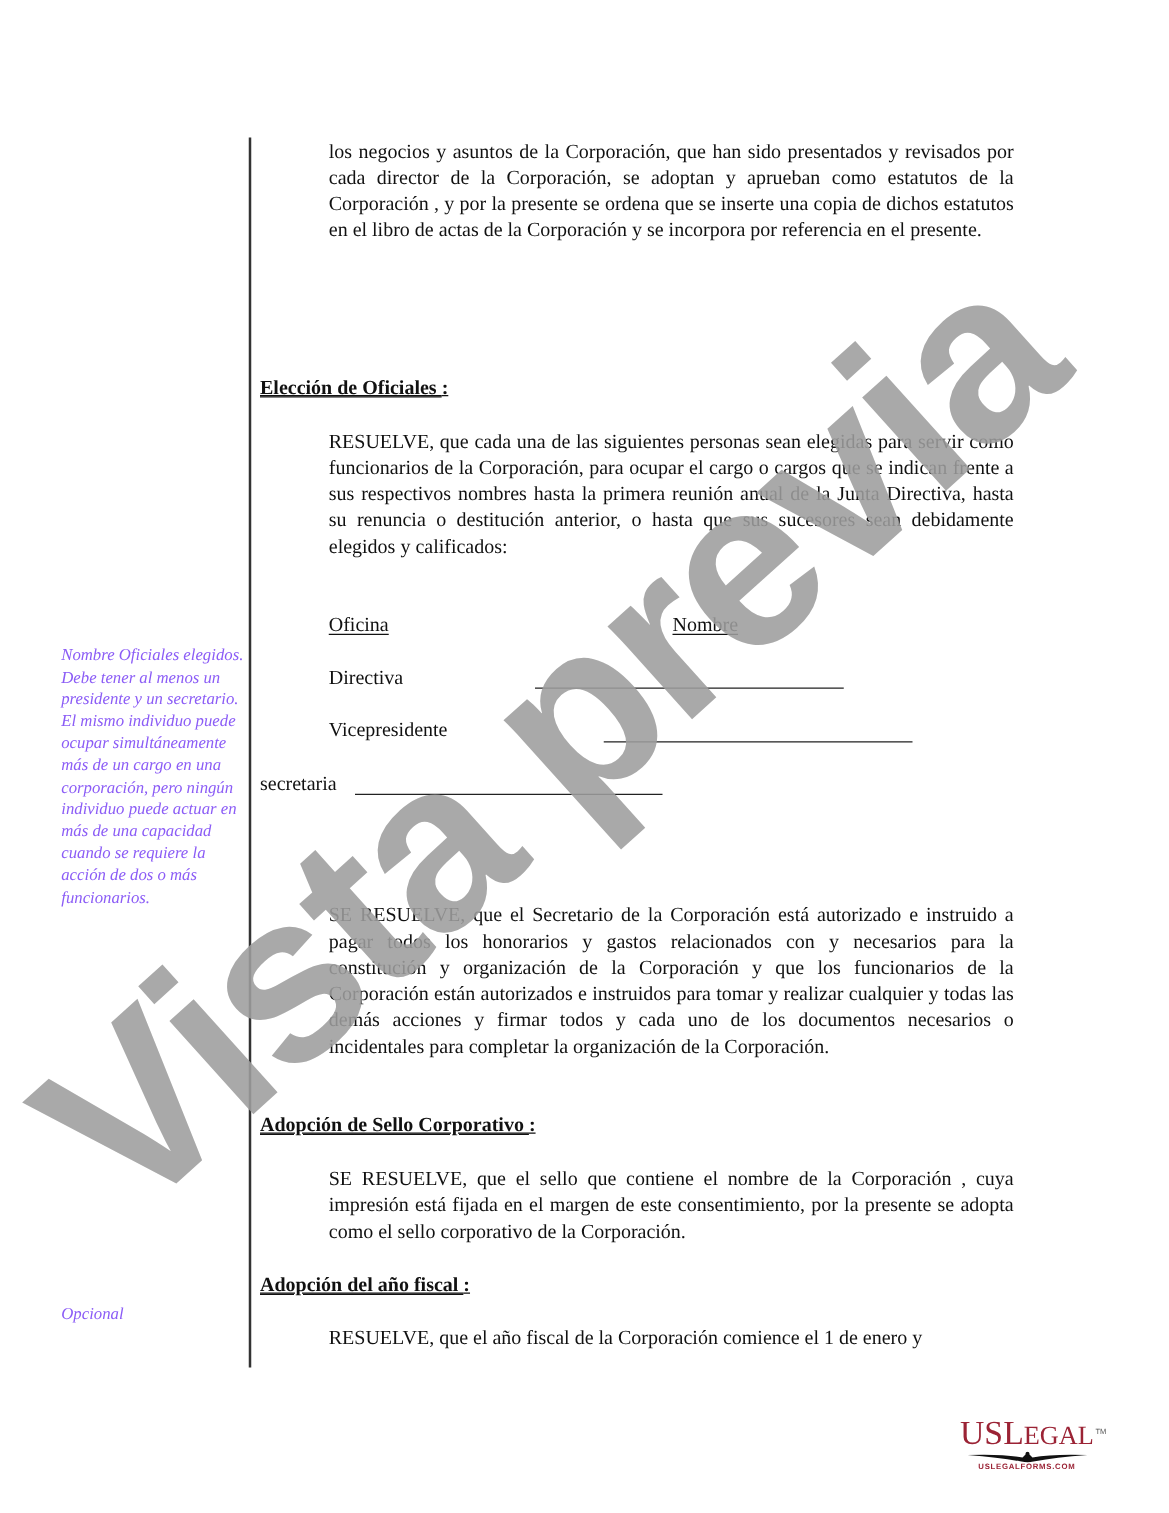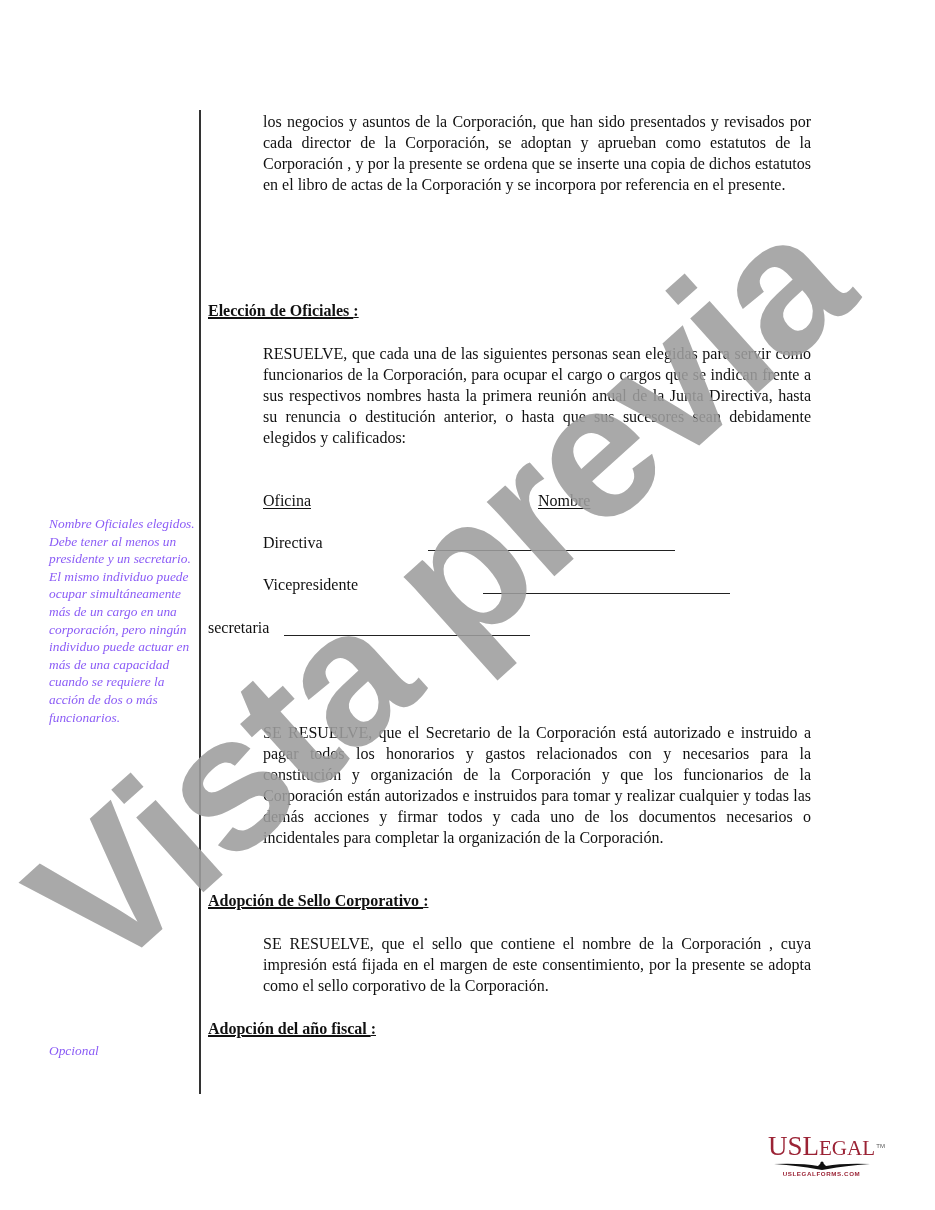--- a/index.html
+++ b/index.html
@@ -96,20 +96,21 @@
   <div class="para" style="top:722px;">SE RESUELVE, que el Secretario de la Corporación está autorizado e instruido a pagar todos los honorarios y gastos relacionados con y necesarios para la constitución y organización de la Corporación y que los funcionarios de la Corporación están autorizados e instruidos para tomar y realizar cualquier y todas las demás acciones y firmar todos y cada uno de los documentos necesarios o incidentales para completar la organización de la Corporación.</div>
 
   <div class="heading" style="top:890px;">
     <span class="u">Adopción de Sello Corporativo </span><span>:</span>
   </div>
   <div class="para" style="top:933px;">SE RESUELVE, que el sello que contiene el nombre de la Corporación , cuya impresión está fijada en el margen de este consentimiento, por la presente se adopta como el sello corporativo de la Corporación.</div>
 
   <div class="heading" style="top:1018px;">
     <span class="u">Adopción del año fiscal </span><span>:</span>
   </div>
+  <div class="para" style="top:1060px; text-align:left;">RESUELVE, que el año fiscal de la Corporación comience el 1 de enero y</div>
 
   <div class="margin-note" style="top:1042px;">Opcional</div>
 
   <div class="watermark">Vista previa</div>
 
   <div class="logo">
     <div class="logo-main">
       <span>US</span><span>L</span><span class="small">EGAL</span>
       <span class="logo-tm">TM</span>
     </div>

